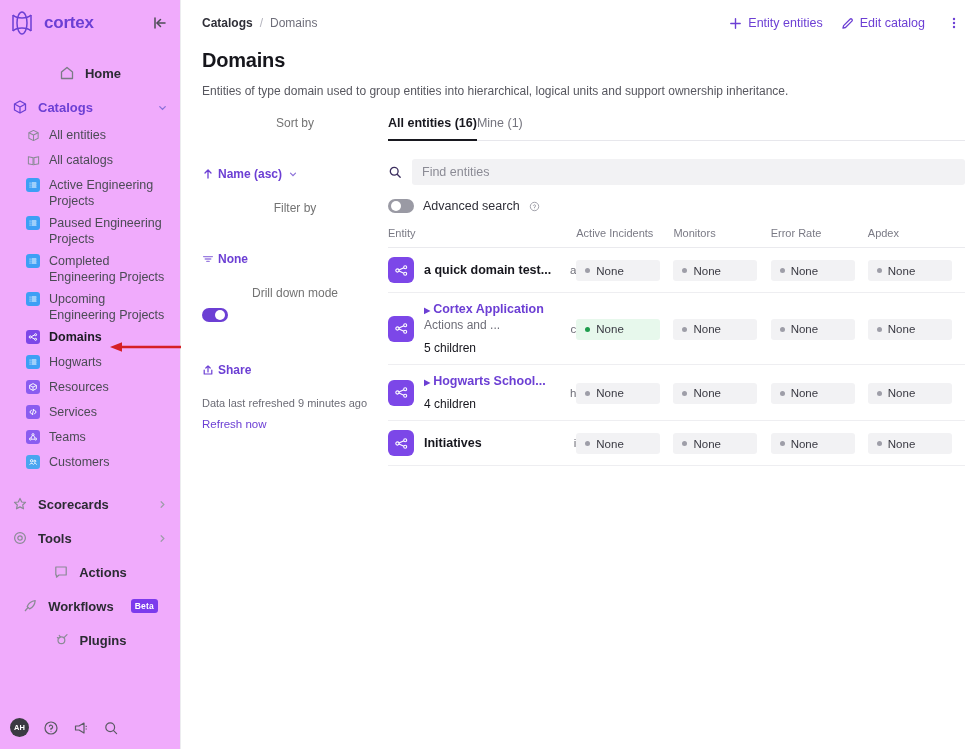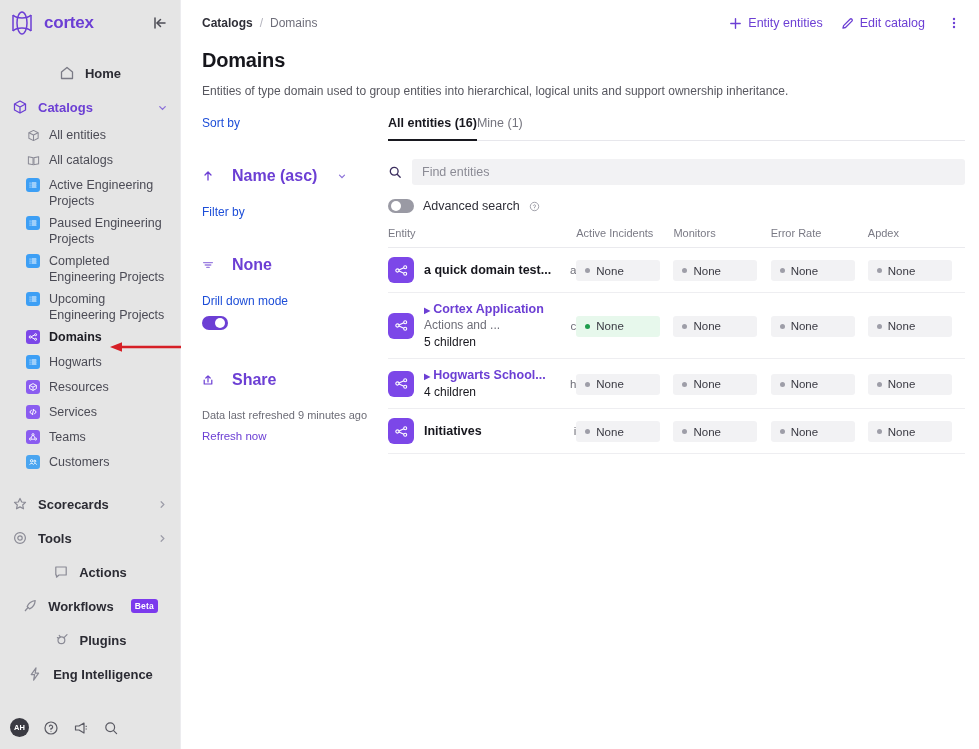--- a/index.html
+++ b/index.html
@@ -8,21 +8,21 @@
     font-family: "Liberation Sans", sans-serif;
     background: #ffffff;
     color: #1c1c1e;
     overflow: hidden;
   }
   .app { display: flex; width: 979px; height: 749px; }
 
   
   .sidebar {
     width: 181px; height: 749px;
-    background: #e5e5e5;
+    background: #f0abfc;
     border-right: 1px solid #ececef;
     position: relative;
     flex: 0 0 181px;
   }
   .brand-row {
     display: flex; align-items: center;
     height: 46px; padding: 0 12px 0 9px;
     gap: 9px;
   }
   .brand-logo { width: 26px; height: 26px; flex: 0 0 26px; }
@@ -111,24 +111,24 @@
   .kebab { color: #6c3fd4; cursor: pointer; padding: 0 4px; display:flex; }
 
   .page-head { padding: 3px 21px 0 21px; }
   .page-title { font-size: 20px; font-weight: 700; color: #16161c; letter-spacing: -.2px; }
   .page-desc { font-size: 12px; color: #57575f; margin-top: 12px; }
 
   .content { display: flex; padding: 18px 14px 0 21px; gap: 0; }
 
   
   .rail { width: 186px; flex: 0 0 186px; padding-top: 0px; }
-  .rail-label { font-size: 12px; color: #1d4ed8; margin-bottom: 8px; }
+  .rail-label { font-size: 12px; color: #737373; margin-bottom: 8px; text-align: center; }
   .rail-value {
-    display: flex; align-items: center; gap: 18px;
-    color: #6c3fd4; font-size: 16px; font-weight: 700;
+    display: flex; align-items: center; gap: 4px;
+    color: #6c3fd4; font-size: 12px; font-weight: 700;
     cursor: pointer;
     margin-top: 37px;
   }
   .rail-value .ic { width: 12px; height: 12px; display:flex; }
   .rail-value .caret { color: #8a6fd8; margin-left: 2px; display:flex; }
   .rail-block { margin-bottom: 20px; }
   .toggle {
     width: 26px; height: 14px; border-radius: 7px;
     position: relative; cursor: pointer; display: inline-block;
   }
@@ -187,21 +187,21 @@
   }
   .ent-ico svg { width: 15px; height: 15px; }
   .ent-text { min-width: 0; flex: 1 1 auto; }
   .ent-name {
     font-size: 12.5px; font-weight: 700; color: #17171e;
     white-space: nowrap; overflow: hidden; text-overflow: ellipsis;
   }
   .ent-name.link { color: #6c3fd4; }
   .ent-name.link .tri { font-size: 8px; margin-right: 3px; display:inline-block; }
   .ent-sub { font-size: 12px; color: #6e6e78; margin-top: 2px; white-space: nowrap; overflow: hidden; text-overflow: ellipsis; }
-  .ent-children { font-size: 12px; color: #17171e; margin-top: 3px; }
+  .ent-children { font-size: 12px; color: #17171e; margin-top: 9px; }
   .ent-key { font-size: 11.5px; color: #6e6e78; flex: 0 0 auto; padding-left: 4px; }
 
   .badge {
     display: inline-flex; align-items: center; gap: 6px;
     background: #f2f2f4; border-radius: 3px;
     height: 21px; padding: 0 9px; font-size: 11.5px; color: #3a3a43;
     min-width: 84px; cursor: pointer;
   }
   .badge.green { background: #e7f8ec; }
   .dot { width: 5px; height: 5px; border-radius: 50%; background: #9e9ea8; flex:0 0 5px; }
@@ -431,28 +431,20 @@
       <div class="nav-row top">
         <span class="ic">
           <svg viewBox="0 0 16 16" fill="none" stroke="#8a8a95" stroke-width="1.2" stroke-linecap="round">
               <circle cx="7.4" cy="8.2" r="3.4"></circle>
               <path d="M10 5.6 L13 2.6 M5.2 3.4 L6.4 4.8 M3.4 5.6 L4.8 6.6"></path>
             </svg>
         </span>
         <span>Plugins</span>
       </div>
 
-      <div class="nav-row top">
-        <span class="ic">
-          <svg viewBox="0 0 16 16" fill="none" stroke="#8a8a95" stroke-width="1.2" stroke-linejoin="round">
-              <path d="M9 1.8 L4.2 8.6 L7.6 8.6 L6.6 14.2 L11.6 7.2 L8.2 7.2 Z"></path>
-            </svg>
-        </span>
-        <span>Eng Intelligence</span>
-      </div>
     </nav>
 
     <div class="sb-bottom">
       <span class="avatar">AH</span>
       <span class="ico">
         <svg viewBox="0 0 16 16" fill="none" stroke="#5a5a63" stroke-width="1.2">
             <circle cx="8" cy="8" r="6"></circle>
             <path d="M6.4 6.2 A1.7 1.7 0 1 1 8 8.6 L8 9.6" stroke-linecap="round"></path>
             <circle cx="8" cy="11.4" r="0.5" fill="#5a5a63" stroke="none"></circle>
           </svg>

